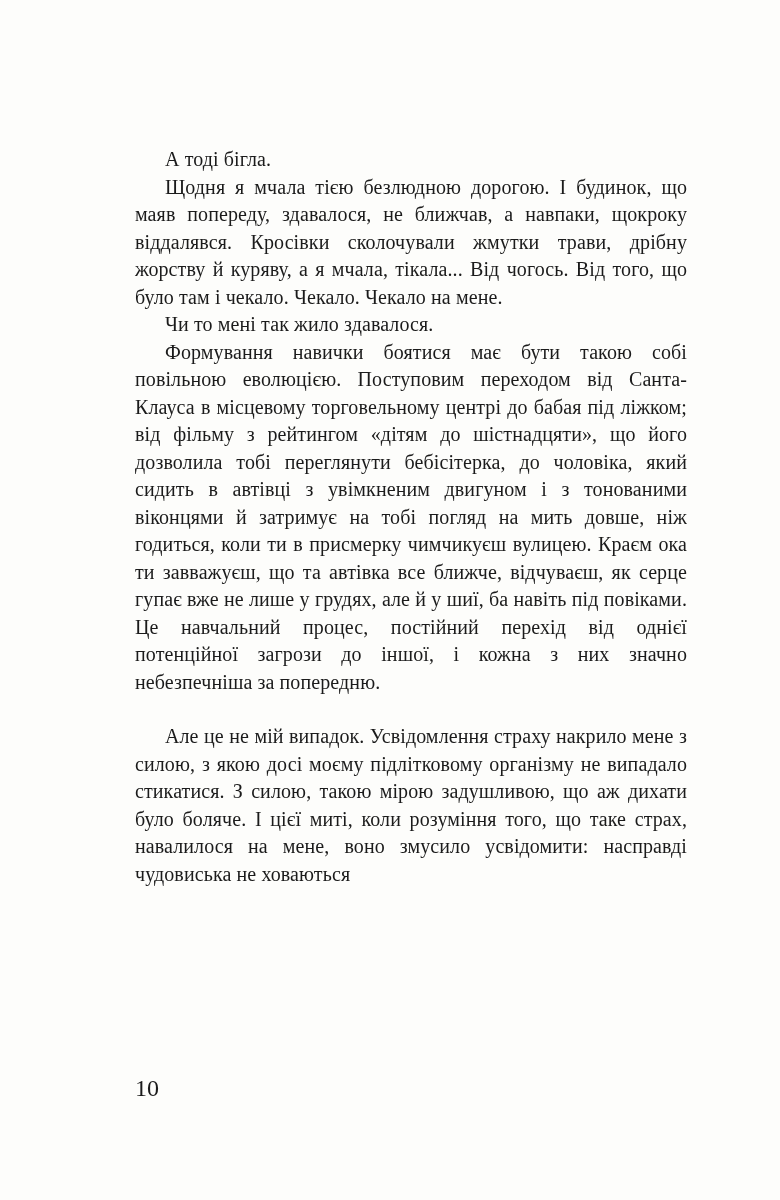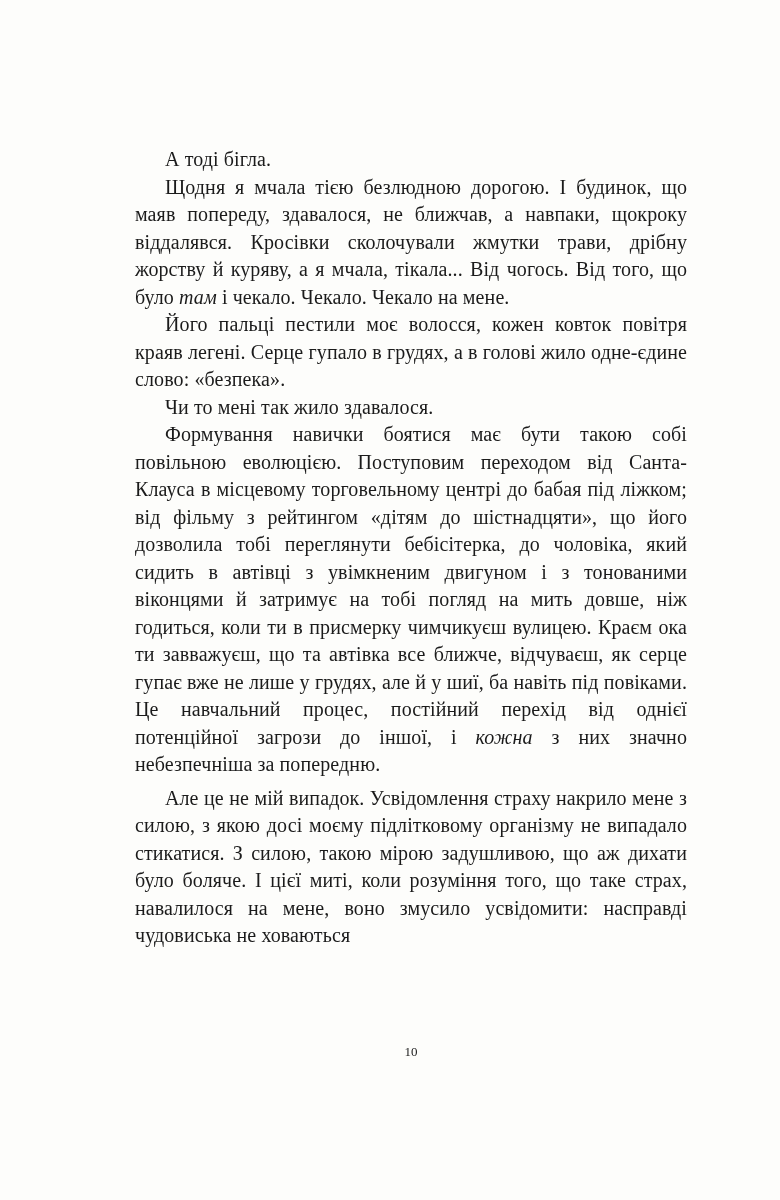--- a/index.html
+++ b/index.html
@@ -29,41 +29,38 @@
     font-size: 20px;
     line-height: 27.5px;
     text-align: justify;
     letter-spacing: 0.1px;
   }
   .text-block p {
     margin: 0;
     text-indent: 30px;
   }
   .text-block p.space-before {
-    margin-top: 6px;
+    margin-top: 27px;
   }
   .i {
-    font-style: italic;
   }
   .page-number {
     position: absolute;
     left: 135px;
-    top: 1040px;
+    top: 1076px;
     width: 552px;
-    text-align: center;
-    font-size: 13px;
+    font-size: 24px;
     line-height: 24px;
   }
 </style>
 </head>
 <body>
 
 <div class="book-page">
   <div class="text-block">
       <p><span>А тоді бігла.</span></p>
       <p><span>Щодня я мчала тією безлюдною дорогою. І будинок, що маяв попереду, здавалося, не ближчав, а навпаки, щокроку віддалявся. Кросівки сколочували жмутки трави, дрібну жорству й куряву, а я мчала, тікала... Від чогось. Від того, що було </span><span class="i">там</span><span> і чекало. Чекало. Чекало на мене.</span></p>
-      <p><span>Його пальці пестили моє волосся, кожен ковток повітря краяв легені. Серце гупало в грудях, а в голові жило одне-єдине слово: «безпека».</span></p>
       <p><span>Чи то мені так жило здавалося.</span></p>
       <p><span>Формування навички боятися має бути такою собі повільною еволюцією. Поступовим переходом від Санта-Клауса в місцевому торговельному центрі до бабая під ліжком; від фільму з рейтингом «дітям до шістнадцяти», що його дозволила тобі переглянути бебісітерка, до чоловіка, який сидить в автівці з увімкненим двигуном і з тонованими віконцями й затримує на тобі погляд на мить довше, ніж годиться, коли ти в присмерку чимчикуєш вулицею. Краєм ока ти завважуєш, що та автівка все ближче, відчуваєш, як серце гупає вже не лише у грудях, але й у шиї, ба навіть під повіками. Це навчальний процес, постійний перехід від однієї потенційної загрози до іншої, і </span><span class="i">кожна</span><span> з них значно небезпечніша за попередню.</span></p>
       <p class="space-before"><span>Але це не мій випадок. Усвідомлення страху накрило мене з силою, з якою досі моєму підлітковому організму не випадало стикатися. З силою, такою мірою задушливою, що аж дихати було боляче. І цієї миті, коли розуміння того, що таке страх, навалилося на мене, воно змусило усвідомити: насправді чудовиська не ховаються</span></p>
     </div>
   <div class="page-number">10</div>
 </div>
 
 </body></html>

